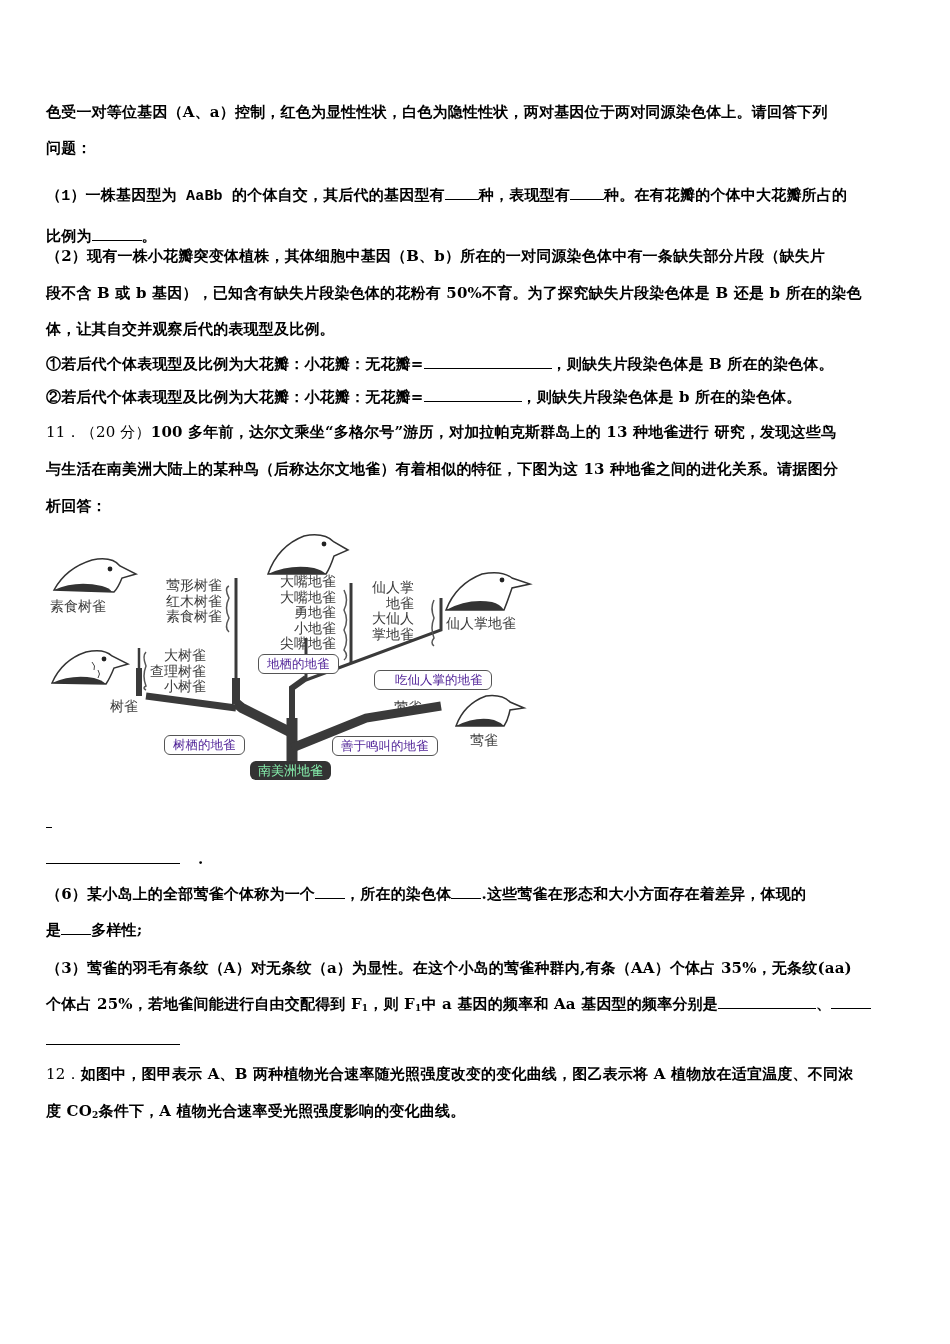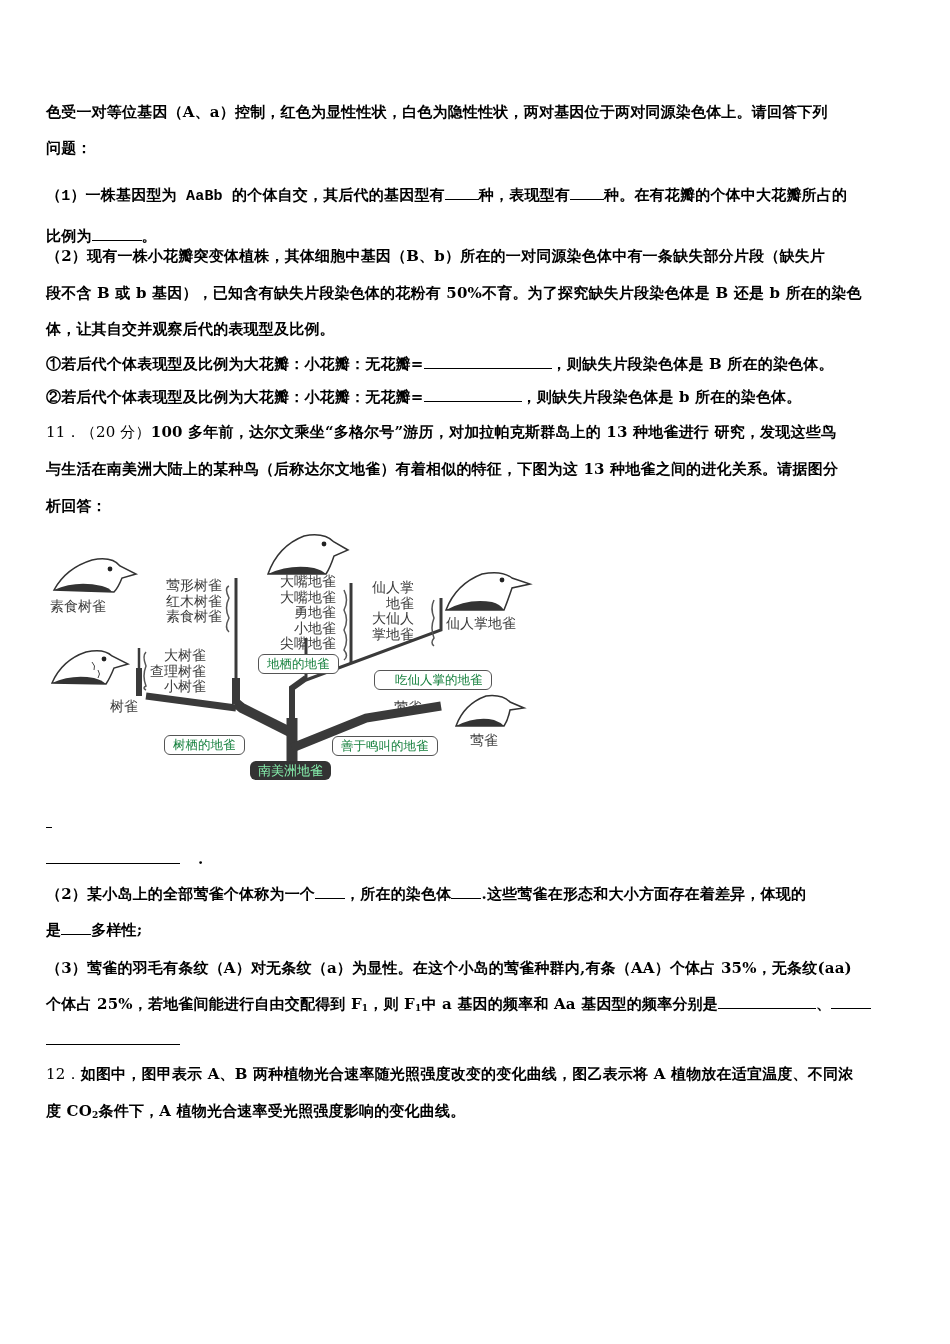--- a/index.html
+++ b/index.html
@@ -21,21 +21,21 @@
   #diagram { position: absolute; left: 46px; top: 528px; width: 490px; height: 254px; }
   #diagram svg { position: absolute; left: 0; top: 0; }
   .dlabel {
     position: absolute; font-family: "DejaVu Sans", "Liberation Sans", sans-serif;
     font-size: 14px; color: #3a3a3a; line-height: 15.5px; white-space: nowrap;
     text-align: right;
   }
   .dbox {
     position: absolute; border: 1.3px solid #555; border-radius: 6px;
     font-family: "DejaVu Sans", "Liberation Sans", sans-serif;
-    font-size: 12.5px; color: #15803d; padding: 1px 8px; background: #fff;
+    font-size: 12.5px; color: #4c1d95; padding: 1px 8px; background: #fff;
     white-space: nowrap; line-height: 16px;
   }
   .dbase {
     position: absolute; background: #333; color: #86efac; border-radius: 6px;
     font-family: Liberation Serif, serif;
     font-size: 13px; padding: 1px 8px; white-space: nowrap; line-height: 17px;
   }
 </style>
 </head>
 <body>
@@ -162,21 +162,21 @@
 </div>
 
 <div class="line" style="top:813px;">
   <span class="blank" style="width:6px"></span>
 </div>
 <div class="line" style="top:849px;">
   <span class="blank" style="width:134px"></span><span style="margin-left:18px">.</span>
 </div>
 
 <div class="line" style="top:884px;">
-  <span>（2）某小岛上的全部莺雀个体称为一个</span><span class="blank" style="width:30px"></span><span>，所在的染色体</span><span class="blank" style="width:30px"></span><span>.这些莺雀在形态和大小方面存在着差异，体现的</span>
+  <span>（6）某小岛上的全部莺雀个体称为一个</span><span class="blank" style="width:30px"></span><span>，所在的染色体</span><span class="blank" style="width:30px"></span><span>.这些莺雀在形态和大小方面存在着差异，体现的</span>
 </div>
 <div class="line" style="top:920px;">
   <span>是</span><span class="blank" style="width:30px"></span><span>多样性;</span>
 </div>
 
 <div class="line" style="top:958px;"><span>（3）莺雀的羽毛有条纹（A）对无条纹（a）为显性。在这个小岛的莺雀种群内,有条（AA）个体占 35%，无条纹(aa)</span></div>
 <div class="line" style="top:994px;">
   <span>个体占 25%，若地雀间能进行自由交配得到 F</span><sub>1</sub><span>，则 F</span><sub>1</sub><span>中 a 基因的频率和 Aa 基因型的频率分别是</span><span class="blank" style="width:98px"></span><span>、</span><span class="blank" style="width:40px"></span>
 </div>
 <div class="line" style="top:1030px;">

